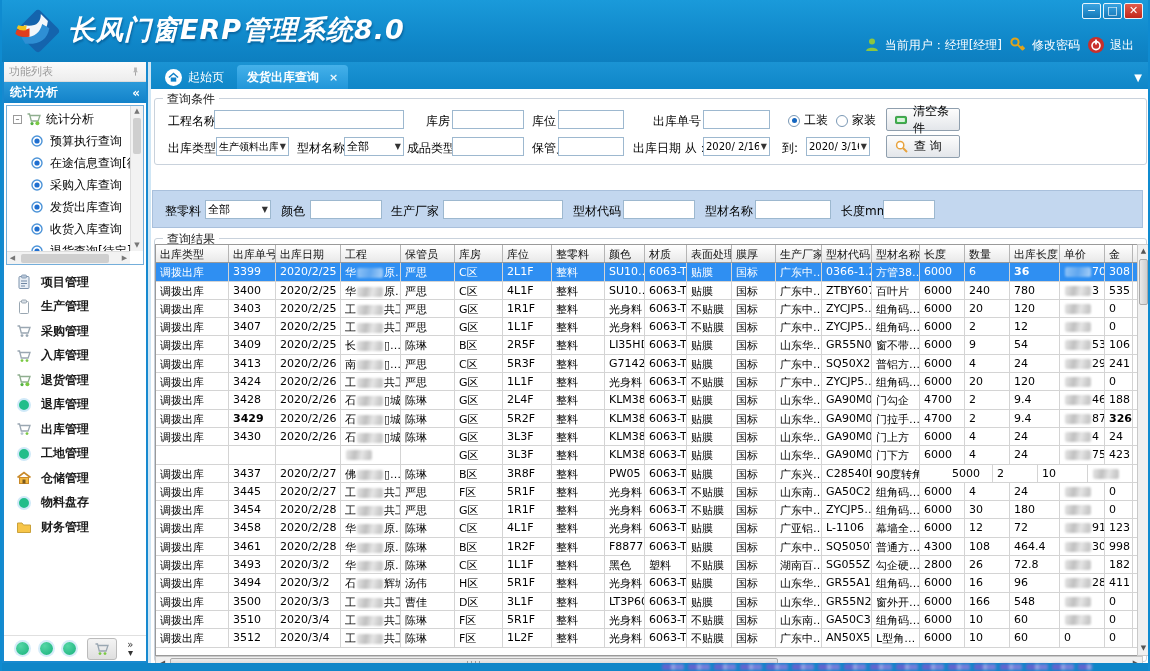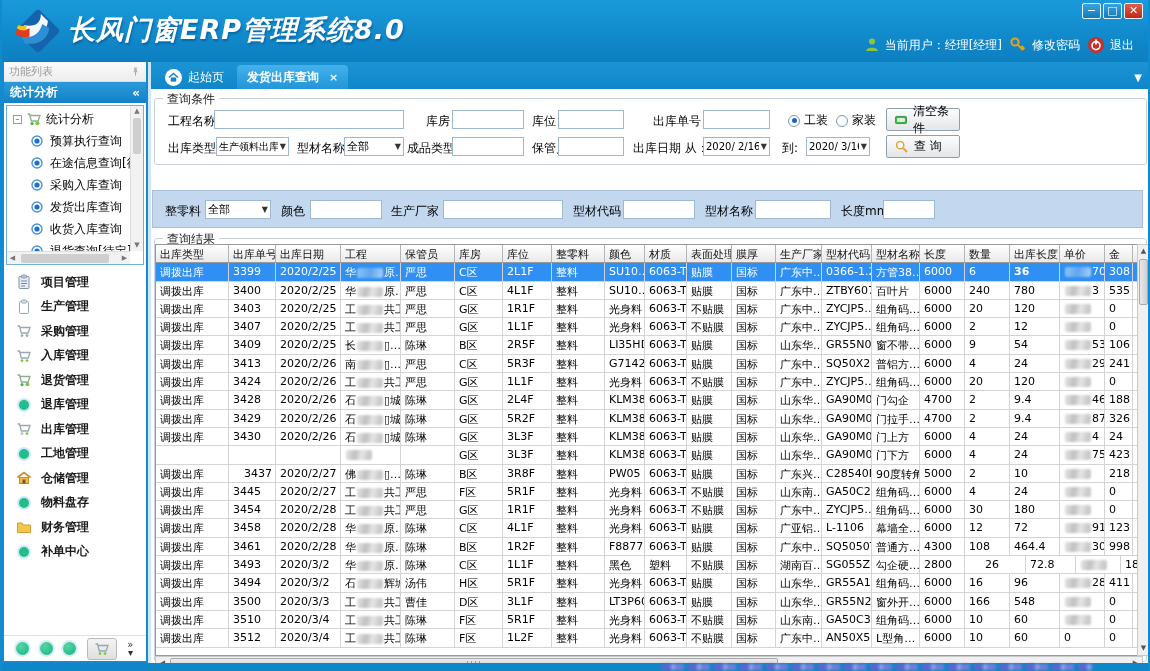--- a/index.html
+++ b/index.html
@@ -315,26 +315,20 @@
               <circle cx="8" cy="8" r="6" fill="#22bd8a" stroke="#cfe9f8" stroke-width="2"></circle>
             </svg></span>
           <span>物料盘存</span>
         </div>
         <div class="module">
           <span class="ic16"><svg viewBox="0 0 16 16">
               <path d="M1.5 4h4.5l1.5 2h7v7.5h-13z" fill="#f7c548" stroke="#caa13a"></path>
             </svg></span>
           <span>财务管理</span>
         </div>
-        <div class="module">
-          <span class="ic16"><svg viewBox="0 0 16 16">
-              <circle cx="8" cy="8" r="6" fill="#22bd8a" stroke="#cfe9f8" stroke-width="2"></circle>
-            </svg></span>
-          <span>补单中心</span>
-        </div>
       </div>
     <div class="sidefoot">
       <span class="dotg"></span>
       <span class="dotg"></span>
       <span class="dotg"></span>
       <span class="footbtn">
         <svg class="ic16" viewBox="0 0 16 16">
             <path d="M1.5 3h2l1.8 7h6.8l1.9-5.5H4.2" fill="none" stroke="#9aa7b2" stroke-width="1.3"></path>
             <circle cx="6" cy="12.6" r="1.4" fill="#7ac943"></circle>
             <circle cx="11" cy="12.6" r="1.4" fill="#7ac943"></circle>
@@ -639,39 +633,39 @@
           <div class="tcell" style="width: 50px;">GA90M06.</div>
           <div class="tcell" style="width: 48px;">门勾企</div>
           <div class="tcell" style="width: 45px;">4700</div>
           <div class="tcell" style="width: 45px;">2</div>
           <div class="tcell" style="width: 50px;">9.4</div>
           <div class="tcell" style="width: 45px;"><span class="bb"></span>468</div>
           <div class="tcell" style="width: 28px;">188</div>
         </div>
         <div class="trow">
           <div class="tcell" style="width: 73px;">调拨出库</div>
-          <div class="tcell" style="width: 47px;">3429</div>
+          <div class="tcell" style="width: 47px; font-weight: bold;">3429</div>
           <div class="tcell" style="width: 65px;">2020/2/26</div>
           <div class="tcell" style="width: 60px;">石<span class="bb"></span>▯城</div>
           <div class="tcell" style="width: 54px;">陈琳</div>
           <div class="tcell" style="width: 48px;">G区</div>
           <div class="tcell" style="width: 49px;">5R2F</div>
           <div class="tcell" style="width: 53px;">整料</div>
           <div class="tcell" style="width: 40px;">KLM3817</div>
           <div class="tcell" style="width: 42px;">6063-T5</div>
           <div class="tcell" style="width: 45px;">贴膜</div>
           <div class="tcell" style="width: 44px;">国标</div>
           <div class="tcell" style="width: 46px;">山东华…</div>
           <div class="tcell" style="width: 50px;">GA90M07.</div>
           <div class="tcell" style="width: 48px;">门拉手…</div>
           <div class="tcell" style="width: 45px;">4700</div>
           <div class="tcell" style="width: 45px;">2</div>
           <div class="tcell" style="width: 50px;">9.4</div>
           <div class="tcell" style="width: 45px;"><span class="bb"></span>872</div>
-          <div class="tcell" style="width: 28px;">326</div>
+          <div class="tcell" style="width: 28px; font-weight: bold;">326</div>
         </div>
         <div class="trow">
           <div class="tcell" style="width: 73px;">调拨出库</div>
           <div class="tcell" style="width: 47px;">3430</div>
           <div class="tcell" style="width: 65px;">2020/2/26</div>
           <div class="tcell" style="width: 60px;">石<span class="bb"></span>▯城</div>
           <div class="tcell" style="width: 54px;">陈琳</div>
           <div class="tcell" style="width: 48px;">G区</div>
           <div class="tcell" style="width: 49px;">3L3F</div>
           <div class="tcell" style="width: 53px;">整料</div>
@@ -705,35 +699,35 @@
           <div class="tcell" style="width: 50px;">GA90M09.</div>
           <div class="tcell" style="width: 48px;">门下方</div>
           <div class="tcell" style="width: 45px;">6000</div>
           <div class="tcell" style="width: 45px;">4</div>
           <div class="tcell" style="width: 50px;">24</div>
           <div class="tcell" style="width: 45px;"><span class="bb"></span>75</div>
           <div class="tcell" style="width: 28px;">423</div>
         </div>
         <div class="trow">
           <div class="tcell" style="width: 73px;">调拨出库</div>
-          <div class="tcell" style="width: 47px; text-align: right;">3437</div>
+          <div class="tcell" style="width: 47px;">3437</div>
           <div class="tcell" style="width: 65px;">2020/2/27</div>
           <div class="tcell" style="width: 60px;">佛<span class="bb"></span>▯…</div>
           <div class="tcell" style="width: 54px;">陈琳</div>
           <div class="tcell" style="width: 48px;">B区</div>
           <div class="tcell" style="width: 49px;">3R8F</div>
           <div class="tcell" style="width: 53px;">整料</div>
           <div class="tcell" style="width: 40px;">PW05</div>
           <div class="tcell" style="width: 42px;">6063-T5</div>
           <div class="tcell" style="width: 45px;">贴膜</div>
           <div class="tcell" style="width: 44px;">国标</div>
           <div class="tcell" style="width: 46px;">广东兴…</div>
           <div class="tcell" style="width: 50px;">C28540B</div>
           <div class="tcell" style="width: 48px;">90度转角</div>
-          <div class="tcell" style="width: 45px;">5000</div>
+          <div class="tcell" style="width: 45px; margin-left: 28px;">5000</div>
           <div class="tcell" style="width: 45px;">2</div>
           <div class="tcell" style="width: 50px;">10</div>
           <div class="tcell" style="width: 45px;"><span class="bb"></span></div>
           <div class="tcell" style="width: 28px;">218</div>
         </div>
         <div class="trow">
           <div class="tcell" style="width: 73px;">调拨出库</div>
           <div class="tcell" style="width: 47px;">3445</div>
           <div class="tcell" style="width: 65px;">2020/2/27</div>
           <div class="tcell" style="width: 60px;">工<span class="bb"></span>共工程</div>
@@ -830,21 +824,21 @@
           <div class="tcell" style="width: 49px;">1L1F</div>
           <div class="tcell" style="width: 53px;">整料</div>
           <div class="tcell" style="width: 40px;">黑色</div>
           <div class="tcell" style="width: 42px;">塑料</div>
           <div class="tcell" style="width: 45px;">不贴膜</div>
           <div class="tcell" style="width: 44px;">国标</div>
           <div class="tcell" style="width: 46px;">湖南百…</div>
           <div class="tcell" style="width: 50px;">SG055Z</div>
           <div class="tcell" style="width: 48px;">勾企硬…</div>
           <div class="tcell" style="width: 45px;">2800</div>
-          <div class="tcell" style="width: 45px; margin-left: 16px;">26</div>
+          <div class="tcell" style="width: 45px;">26</div>
           <div class="tcell" style="width: 50px;">72.8</div>
           <div class="tcell" style="width: 45px;"><span class="bb"></span></div>
           <div class="tcell" style="width: 28px;">182</div>
         </div>
         <div class="trow">
           <div class="tcell" style="width: 73px;">调拨出库</div>
           <div class="tcell" style="width: 47px;">3494</div>
           <div class="tcell" style="width: 65px;">2020/3/2</div>
           <div class="tcell" style="width: 60px;">石<span class="bb"></span>辉城</div>
           <div class="tcell" style="width: 54px;">汤伟</div>

